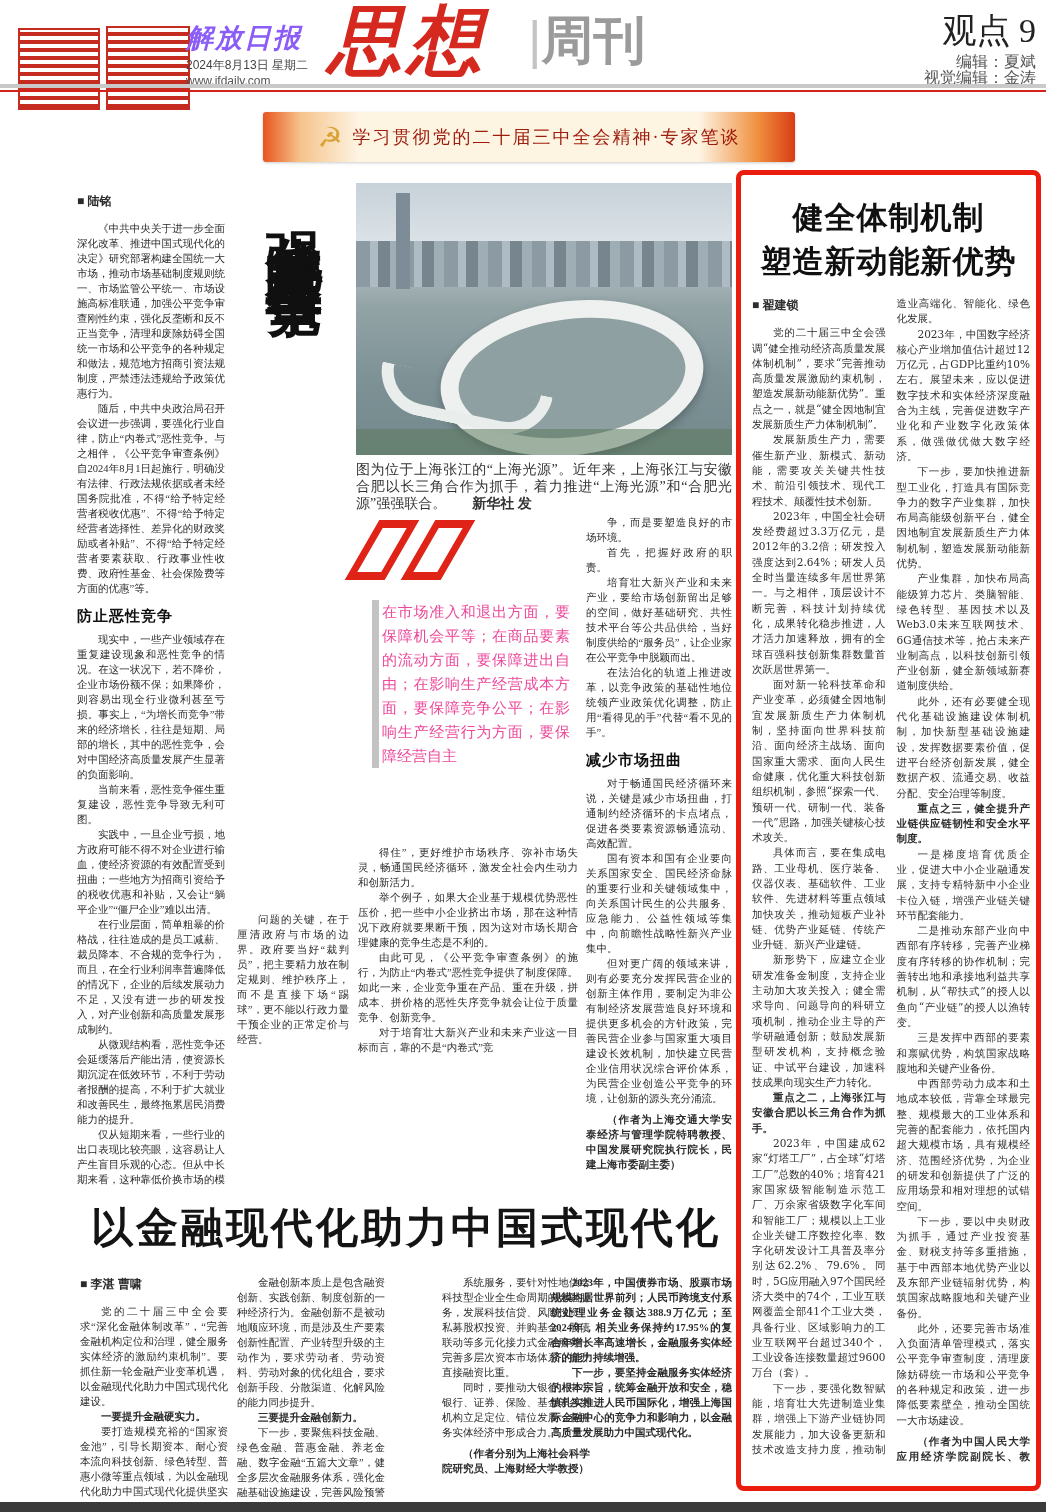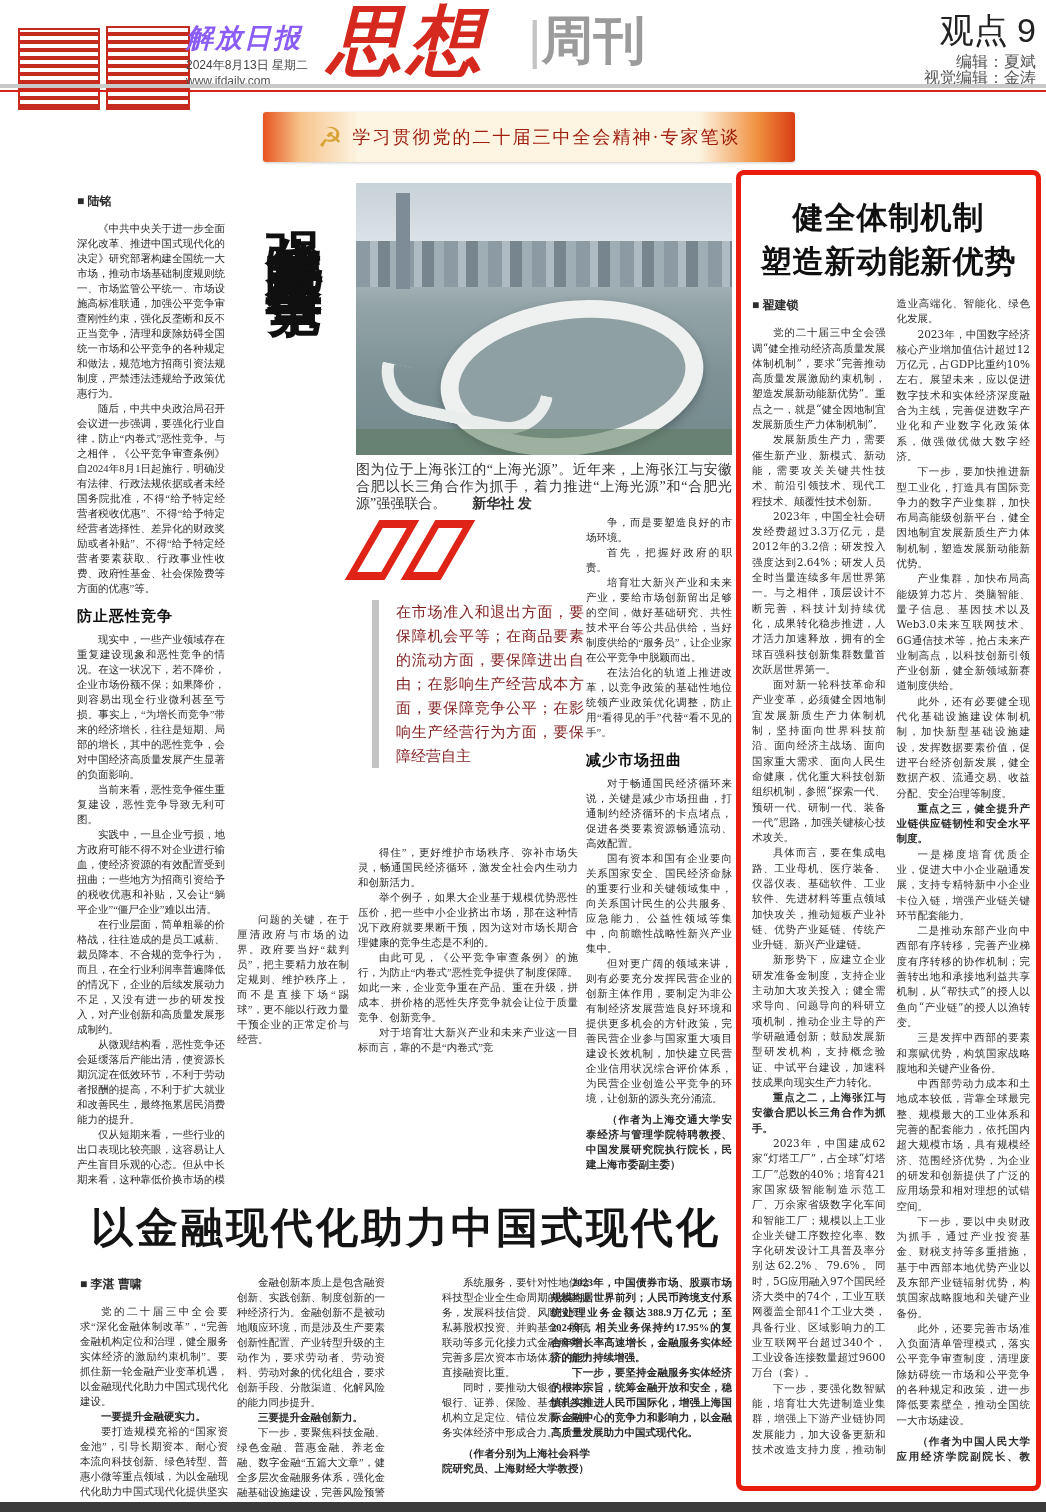--- a/index.html
+++ b/index.html
@@ -12,21 +12,21 @@
       border:2px solid #c62b20;}
   #logo{position:absolute;left:186px;top:20px;font-size:27px;font-weight:bold;color:#8b5cf6;
         font-style:italic;letter-spacing:2px;}
   #hdate{position:absolute;left:186px;top:57px;font-size:12px;color:#444;font-family:Liberation Sans, sans-serif;}
   #hurl{position:absolute;left:186px;top:74px;font-size:12px;color:#555;font-family:"Liberation Sans",sans-serif;}
   #sixiang{position:absolute;left:328px;top:-8px;font-size:74px;font-weight:bold;color:#d5281e;
            font-style:italic;letter-spacing:6px;}
   #zhoukan{position:absolute;left:520px;top:6px;font-size:52px;font-weight:bold;color:#9b9b9b;
            font-family:"Liberation Sans",sans-serif;margin-left:8px;}
   #zhoukan .bar{color:#c4c4c4;font-weight:normal;}
-  #pageno{position:absolute;right:10px;top:8px;font-size:34px;color:#222;font-family:Liberation Sans, sans-serif;}
+  #pageno{position:absolute;right:10px;top:8px;font-size:34px;color:#222;font-family:Liberation Serif, serif;}
   .edline{position:absolute;right:10px;font-size:16px;color:#555;font-family:"Liberation Sans",sans-serif;text-align:right;}
   #rule-gray{position:absolute;left:0;top:84px;width:1046px;height:4px;background:#c9c9c9;}
   #rule-red{position:absolute;left:0;top:90px;width:1046px;height:2px;background:#d2231a;}
   
   #banner{position:absolute;left:263px;top:112px;width:532px;height:50px;
           background:linear-gradient(90deg,#e8541f 0%,#f6c38b 7%,#fdf4e2 18%,#fdf4e2 82%,#f0903f 93%,#d93c14 100%);
           border-radius:3px;display:flex;align-items:center;justify-content:center;box-shadow:0 1px 3px rgba(0,0,0,.2);}
   #banner .emblem{font-family:"DejaVu Sans",sans-serif;font-size:28px;color:#d9a437;margin-right:10px;}
   #banner .btxt{font-size:18px;font-weight:normal;color:#9e1c0c;letter-spacing:2px;}
   
@@ -51,21 +51,21 @@
         border-radius:50%;transform:rotate(-7deg);background:#8fa0a2;box-shadow:0 4px 8px rgba(0,0,0,.25);}
   #photo .tail{position:absolute;left:20px;top:196px;width:150px;height:34px;border:12px solid #e9edec;
         border-top:none;border-radius:0 0 60px 60px;transform:rotate(12deg);}
   #photo .green{position:absolute;left:0;bottom:0;width:376px;height:26px;background:#5d7a5e;opacity:.55;}
   #captionA{position:absolute;left:356px;top:461px;width:376px;font-size:14px;line-height:17px;
             color:#333;text-align:justify;}
   #captionA .src{font-weight:bold;margin-left:26px;}
   #qmarks{position:absolute;left:362px;top:520px;height:52px;display:flex;}
   .qmark{width:24px;height:44px;border:8px solid #df2317;transform:skewX(-30deg);margin-right:16px;background:#fff;}
   #quote{position:absolute;left:372px;top:600px;width:188px;border-left:7px solid #c3c3c3;
-         padding-left:17px;font-size:15px;line-height:24px;color:#7f1d1d;text-align:justify;}
+         padding-left:3px;font-size:15px;line-height:24px;color:#ec4899;text-align:justify;}
   
   #headlineB{position:absolute;left:80px;top:1200px;width:652px;text-align:center;
              font-size:42px;font-weight:bold;color:#141414;letter-spacing:3px;}
   
   #boxC{position:absolute;left:736px;top:170px;width:305px;height:1321px;border:5px solid #ea1c0d;
         border-radius:8px;background:#fff;box-sizing:border-box;}
   #titleC{position:absolute;left:748px;top:196px;width:281px;text-align:center;
           font-size:31px;line-height:44px;font-weight:bold;color:#101010;letter-spacing:1px;}
   #bodyC{position:absolute;left:752px;top:296px;width:278px;height:1180px;overflow:hidden;
          column-count:2;column-gap:11px;font-size:10.5px;line-height:15.3px;color:#2e2e2e;}
@@ -183,21 +183,21 @@
       <p class="blk-p">发展新质生产力，需要催生新产业、新模式、新动能，需要攻关关键共性技术、前沿引领技术、现代工程技术、颠覆性技术创新。</p>
       <p class="blk-p">2023年，中国全社会研发经费超过3.3万亿元，是2012年的3.2倍；研发投入强度达到2.64%；研发人员全时当量连续多年居世界第一。与之相伴，顶层设计不断完善，科技计划持续优化，成果转化稳步推进，人才活力加速释放，拥有的全球百强科技创新集群数量首次跃居世界第一。</p>
       <p class="blk-p">面对新一轮科技革命和产业变革，必须健全因地制宜发展新质生产力体制机制，坚持面向世界科技前沿、面向经济主战场、面向国家重大需求、面向人民生命健康，优化重大科技创新组织机制，参照“探索一代、预研一代、研制一代、装备一代”思路，加强关键核心技术攻关。</p>
       <p class="blk-p">具体而言，要在集成电路、工业母机、医疗装备、仪器仪表、基础软件、工业软件、先进材料等重点领域加快攻关，推动短板产业补链、优势产业延链、传统产业升链、新兴产业建链。</p>
       <p class="blk-p">新形势下，应建立企业研发准备金制度，支持企业主动加大攻关投入；健全需求导向、问题导向的科研立项机制，推动企业主导的产学研融通创新；鼓励发展新型研发机构，支持概念验证、中试平台建设，加速科技成果向现实生产力转化。</p>
       <p class="blk-hb">重点之二，上海张江与安徽合肥以长三角合作为抓手。</p>
       <p class="blk-p">2023年，中国建成62家“灯塔工厂”，占全球“灯塔工厂”总数的40%；培育421家国家级智能制造示范工厂、万余家省级数字化车间和智能工厂；规模以上工业企业关键工序数控化率、数字化研发设计工具普及率分别达62.2%、79.6%。同时，5G应用融入97个国民经济大类中的74个，工业互联网覆盖全部41个工业大类，具备行业、区域影响力的工业互联网平台超过340个，工业设备连接数量超过9600万台（套）。</p>
       <p class="blk-p">下一步，要强化数智赋能，培育壮大先进制造业集群，增强上下游产业链协同发展能力，加大设备更新和技术改造支持力度，推动制造业高端化、智能化、绿色化发展。</p>
       <p class="blk-p">2023年，中国数字经济核心产业增加值估计超过12万亿元，占GDP比重约10%左右。展望未来，应以促进数字技术和实体经济深度融合为主线，完善促进数字产业化和产业数字化政策体系，做强做优做大数字经济。</p>
       <p class="blk-p">下一步，要加快推进新型工业化，打造具有国际竞争力的数字产业集群，加快布局高能级创新平台，健全因地制宜发展新质生产力体制机制，塑造发展新动能新优势。</p>
-      <p class="blk-p">产业集群，加快布局高能级算力芯片、类脑智能、量子信息、基因技术以及Web3.0未来互联网技术、6G通信技术等，抢占未来产业制高点，以科技创新引领产业创新，健全新领域新赛道制度供给。</p>
+      <p class="blk-p">产业集群，加快布局高能级算力芯片、类脑智能、绿色转型、基因技术以及Web3.0未来互联网技术、6G通信技术等，抢占未来产业制高点，以科技创新引领产业创新，健全新领域新赛道制度供给。</p>
       <p class="blk-p">此外，还有必要健全现代化基础设施建设体制机制，加快新型基础设施建设，发挥数据要素价值，促进平台经济创新发展，健全数据产权、流通交易、收益分配、安全治理等制度。</p>
       <p class="blk-hb">重点之三，健全提升产业链供应链韧性和安全水平制度。</p>
       <p class="blk-p">一是梯度培育优质企业，促进大中小企业融通发展，支持专精特新中小企业卡位入链，增强产业链关键环节配套能力。</p>
       <p class="blk-p">二是推动东部产业向中西部有序转移，完善产业梯度有序转移的协作机制；完善转出地和承接地利益共享机制，从“帮扶式”的授人以鱼向“产业链”的授人以渔转变。</p>
       <p class="blk-p">三是发挥中西部的要素和禀赋优势，构筑国家战略腹地和关键产业备份。</p>
       <p class="blk-p">中西部劳动力成本和土地成本较低，背靠全球最完整、规模最大的工业体系和完善的配套能力，依托国内超大规模市场，具有规模经济、范围经济优势，为企业的研发和创新提供了广泛的应用场景和相对理想的试错空间。</p>
       <p class="blk-p">下一步，要以中央财政为抓手，通过产业投资基金、财税支持等多重措施，基于中西部本地优势产业以及东部产业链辐射优势，构筑国家战略腹地和关键产业备份。</p>
       <p class="blk-p">此外，还要完善市场准入负面清单管理模式，落实公平竞争审查制度，清理废除妨碍统一市场和公平竞争的各种规定和政策，进一步降低要素壁垒，推动全国统一大市场建设。</p>
       <p class="blk-credit">（作者为中国人民大学应用经济学院副院长、教授）</p>
     </div>

